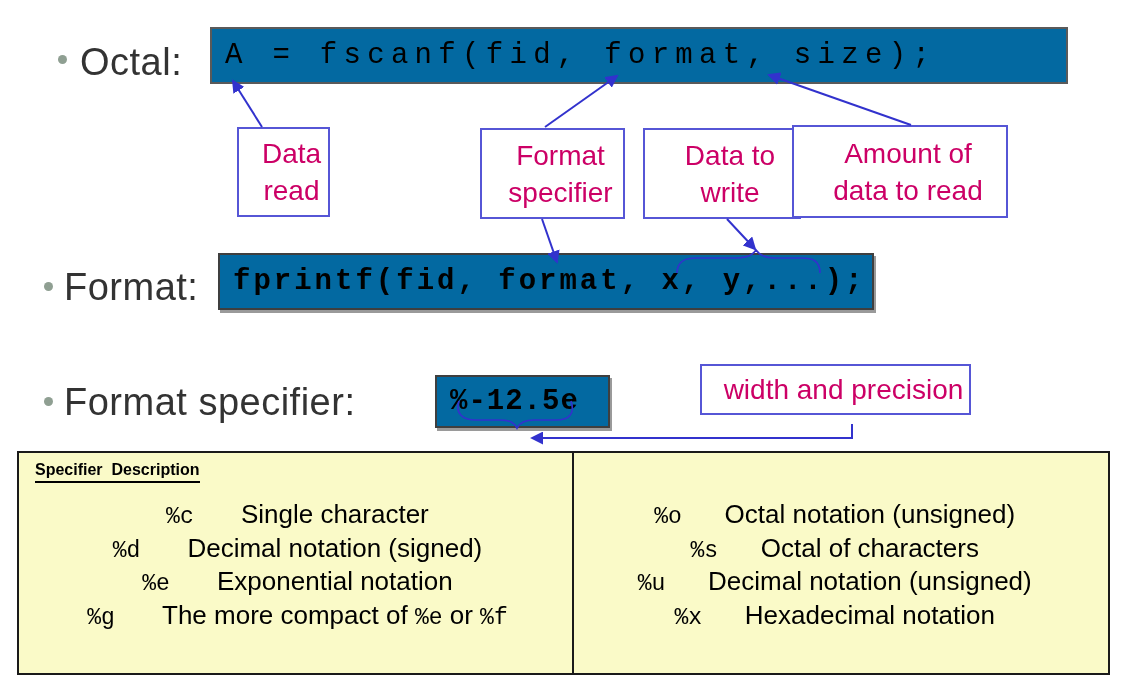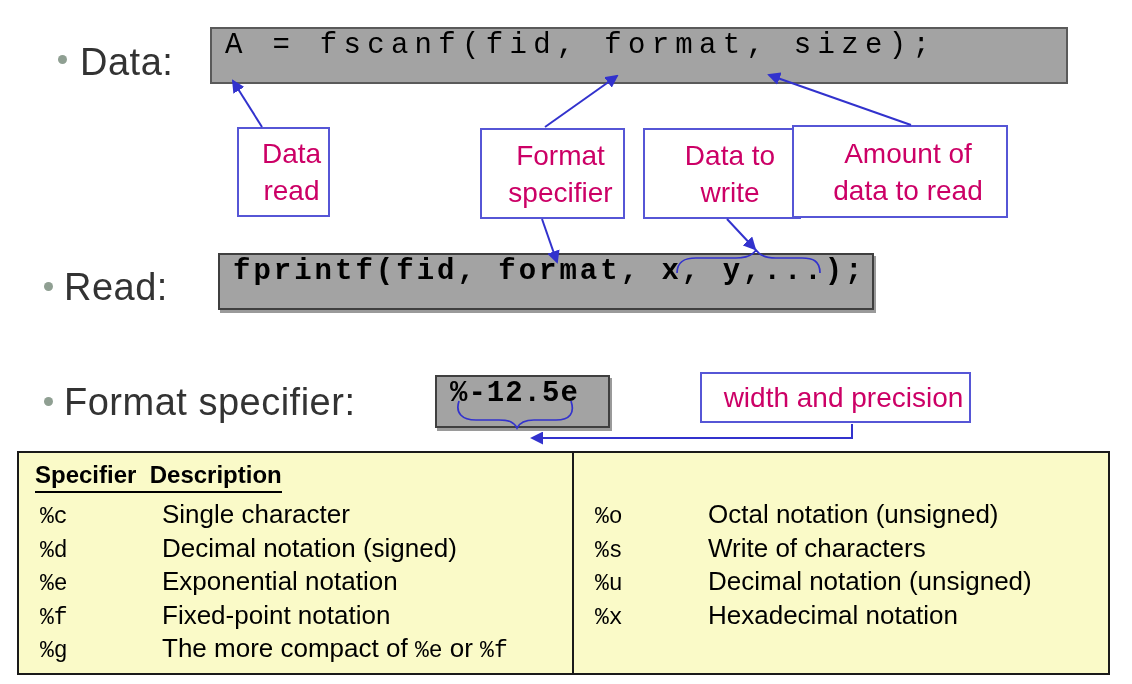--- a/index.html
+++ b/index.html
@@ -7,81 +7,81 @@
     --heading-text:#333333; --bullet:#8f9f92; --table-bg:#fafac8;
     --table-border:#1a1a1a; --code-border:#5a5a5a; --watermark:#b3b3b3;
     --code-text:#000000;
   }
   html,body{margin:0;padding:0;}
   body{width:1132px;height:684px;background:#ffffff;position:relative;overflow:hidden;
        font-family:"Liberation Sans",sans-serif;}
   .bullet{position:absolute;width:9px;height:9px;border-radius:50%;background:var(--bullet);}
   .heading{position:absolute;font-size:38px;line-height:40px;letter-spacing:0.5px;
            color:var(--heading-text);white-space:nowrap;}
-  .codebox{position:absolute;background:#a3a3a3;border:2px solid var(--code-border);
-           display:flex;align-items:flex-start;box-sizing:border-box;}
+  .codebox{position:absolute;background:#0369a1;border:2px solid var(--code-border);
+           display:flex;align-items:center;box-sizing:border-box;}
   .codebox.shadow{box-shadow:2px 3px 0 #9a9a9a;border-color:#3f3f3f;font-weight:bold;}
   .code{font-family:"Liberation Mono",monospace;font-size:29px;color:var(--code-text);
         white-space:pre;padding-left:13px;}
   .ls-read{letter-spacing:6.3px;}
   .ls-write{letter-spacing:3px;}
   .ls-fmt{letter-spacing:1px;}
   .callout{position:absolute;border:2px solid var(--callout-border);background:#fff;
            color:var(--callout-text);display:flex;align-items:center;justify-content:center;
            text-align:center;font-size:28px;line-height:37px;white-space:pre-line;
            box-sizing:border-box;padding-left:16px;}
   .overlay{position:absolute;left:0;top:0;width:1132px;height:684px;pointer-events:none;}
   .overlay .ln{stroke:var(--accent-blue);stroke-width:2;fill:none;}
   .overlay .ah{fill:var(--accent-blue);}
   .spec-table{position:absolute;left:17px;top:451px;width:1093px;height:224px;
               background:var(--table-bg);border:2px solid var(--table-border);box-sizing:border-box;}
   .tdivider{position:absolute;left:553px;top:0;bottom:0;width:2px;background:var(--table-border);}
-  .thead{position:absolute;left:16px;top:8px;font-size:24px;font-weight:bold;color:#000;
+  .thead{position:absolute;left:16px;top:8px;font-size:16px;font-weight:bold;color:#000;
          border-bottom:2px solid #000;white-space:pre;padding-bottom:2px;}
   .tcol{position:absolute;top:45px;}
   .tcol-left{left:21px;}
   .tcol-right{left:576px;}
-  .trow{height:33.5px;line-height:33.5px;font-size:26px;color:#000;white-space:nowrap;}
+  .trow{height:33.5px;line-height:33.5px;font-size:26px;color:#000;white-space:nowrap;text-align:center;}
   .tspec{display:inline-block;font-family:"Liberation Mono",monospace;font-size:23px;}
   .tcol-left .tspec{width:122px;}
   .tcol-right .tspec{width:113px;}
   .mono-inline{font-family:"Liberation Mono",monospace;font-size:23px;}
 </style>
 </head>
 <body>
 
 <div>
 
   <span class="bullet" style="left:58px;top:55px"></span>
-  <div class="heading" style="left:80px;top:42px">Data:</div>
+  <div class="heading" style="left:80px;top:42px">Octal:</div>
   <div class="codebox" style="left:210px;top:27px;width:858px;height:57px">
     <span class="code ls-read">A = fscanf(fid, format, size);</span>
   </div>
 
   <div class="callout" style="left:237px;top:127px;width:93px;height:90px">Data
 read</div>
   <div class="callout" style="left:480px;top:128px;width:145px;height:91px">Format
 specifier</div>
   <div class="callout" style="left:643px;top:128px;width:158px;height:91px">Data to
 write</div>
   <div class="callout" style="left:792px;top:125px;width:216px;height:93px">Amount of
 data to read</div>
 
   <span class="bullet" style="left:44px;top:282px"></span>
-  <div class="heading" style="left:64px;top:267px">Read:</div>
+  <div class="heading" style="left:64px;top:267px">Format:</div>
   <div class="codebox shadow" style="left:218px;top:253px;width:656px;height:57px">
     <span class="code ls-write">fprintf(fid, format, x, y,...);</span>
   </div>
 
   <span class="bullet" style="left:44px;top:397px"></span>
   <div class="heading" style="left:64px;top:382px">Format specifier:</div>
   <div class="codebox shadow" style="left:435px;top:375px;width:175px;height:53px">
     <span class="code ls-fmt">%-12.5e</span>
   </div>
-  <div class="callout" style="left:700px;top:372px;width:271px;height:51px">width and precision</div>
+  <div class="callout" style="left:700px;top:364px;width:271px;height:51px">width and precision</div>
 
   <svg class="overlay" viewBox="0 0 1132 684" xmlns="http://www.w3.org/2000/svg">
     <defs>
       <marker id="ah" viewBox="0 0 10 10" refX="8.5" refY="5" markerWidth="6.5" markerHeight="6.5" orient="auto-start-reverse">
         <path class="ah" d="M0,0 L10,5 L0,10 z"></path>
       </marker>
     </defs>
     <path class="ln" marker-end="url(#ah)" d="M262,127 L233,81"></path>
     <path class="ln" marker-end="url(#ah)" d="M545,127 L617,76"></path>
     <path class="ln" marker-end="url(#ah)" d="M911,125 L769,75"></path>
@@ -92,25 +92,24 @@
     <path class="ln" style="stroke-width:1.7" d="M459,401 C455,413 462,420 476,420 L499,420 C509,420 514,422 517,428 C520,422 525,420 534,420 L556,420 C570,420 575,413 571,401"></path>
   </svg>
 
   <div class="spec-table">
     <div class="tdivider"></div>
     <div class="thead">Specifier  Description</div>
     <div class="tcol tcol-left" id="tbl-left">
         <div class="trow"><span class="tspec">%c</span><span>Single character</span></div>
         <div class="trow"><span class="tspec">%d</span><span>Decimal notation (signed)</span></div>
         <div class="trow"><span class="tspec">%e</span><span>Exponential notation</span></div>
-        <div class="trow"><span class="tspec">%f</span><span>Fixed-point notation</span></div>
         <div class="trow"><span class="tspec">%g</span><span>The more compact of <span class="mono-inline">%e</span> or <span class="mono-inline">%f</span></span></div>
       </div>
     <div class="tcol tcol-right" id="tbl-right">
         <div class="trow"><span class="tspec">%o</span><span>Octal notation (unsigned)</span></div>
-        <div class="trow"><span class="tspec">%s</span><span>Write of characters</span></div>
+        <div class="trow"><span class="tspec">%s</span><span>Octal of characters</span></div>
         <div class="trow"><span class="tspec">%u</span><span>Decimal notation (unsigned)</span></div>
         <div class="trow"><span class="tspec">%x</span><span>Hexadecimal notation</span></div>
       </div>
 
   </div>
 
 </div>
 
 </body></html>

